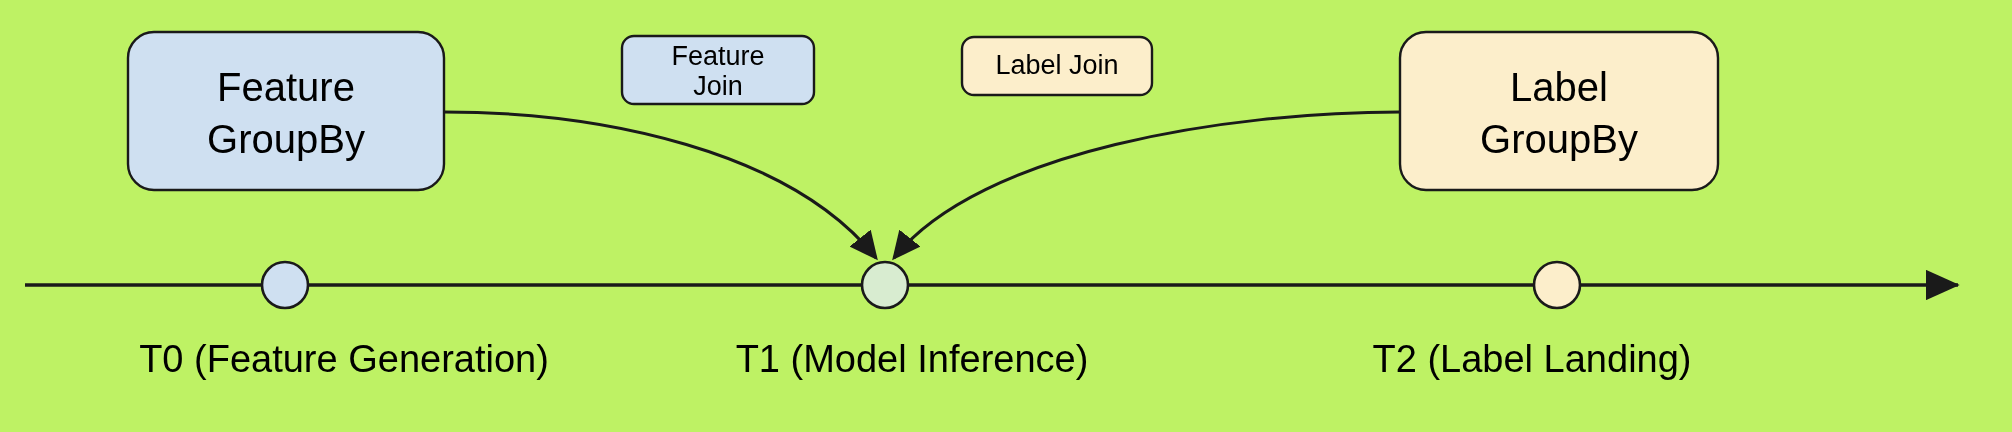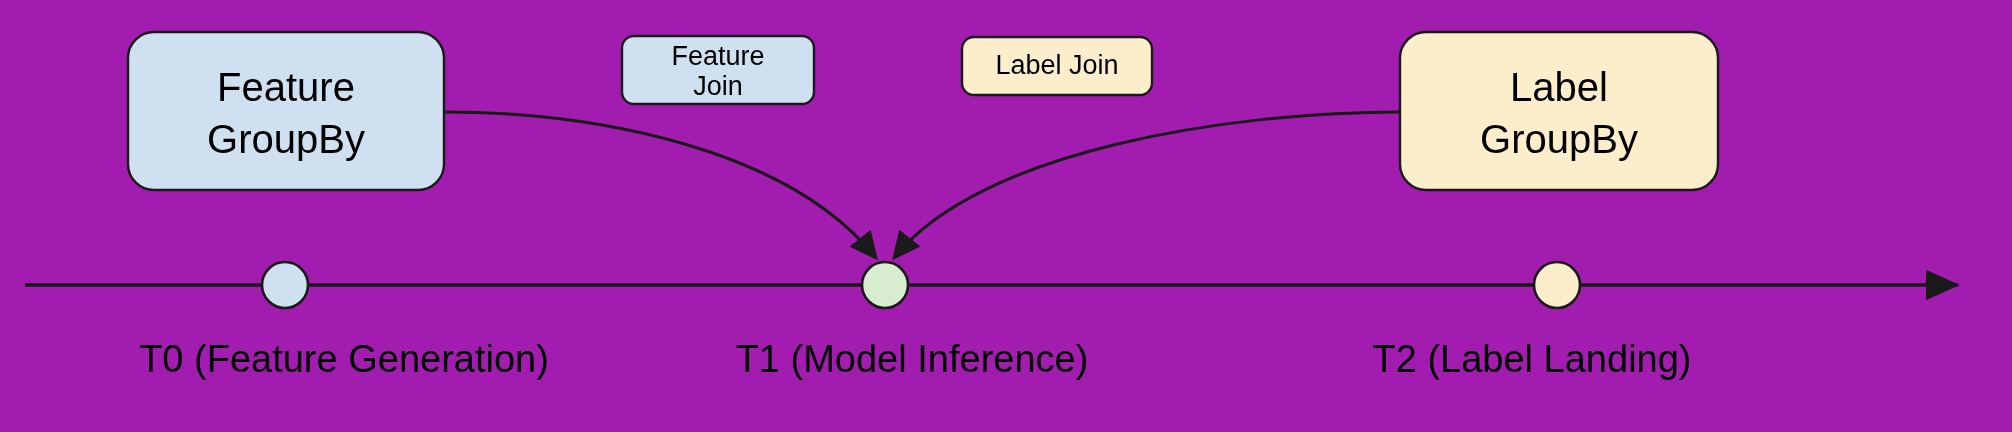--- a/index.html
+++ b/index.html
@@ -10,21 +10,21 @@
   body {
     width: 2012px;
     height: 432px;
     overflow: hidden;
     font-family: "Liberation Sans", sans-serif;
   }
   #diagram-root {
     position: relative;
     width: 2012px;
     height: 432px;
-    background: #a21caf;
+    background: #bef264;
   }
   svg.canvas {
     position: absolute;
     top: 0;
     left: 0;
     width: 2012px;
     height: 432px;
     display: block;
   }
   .node-box {

